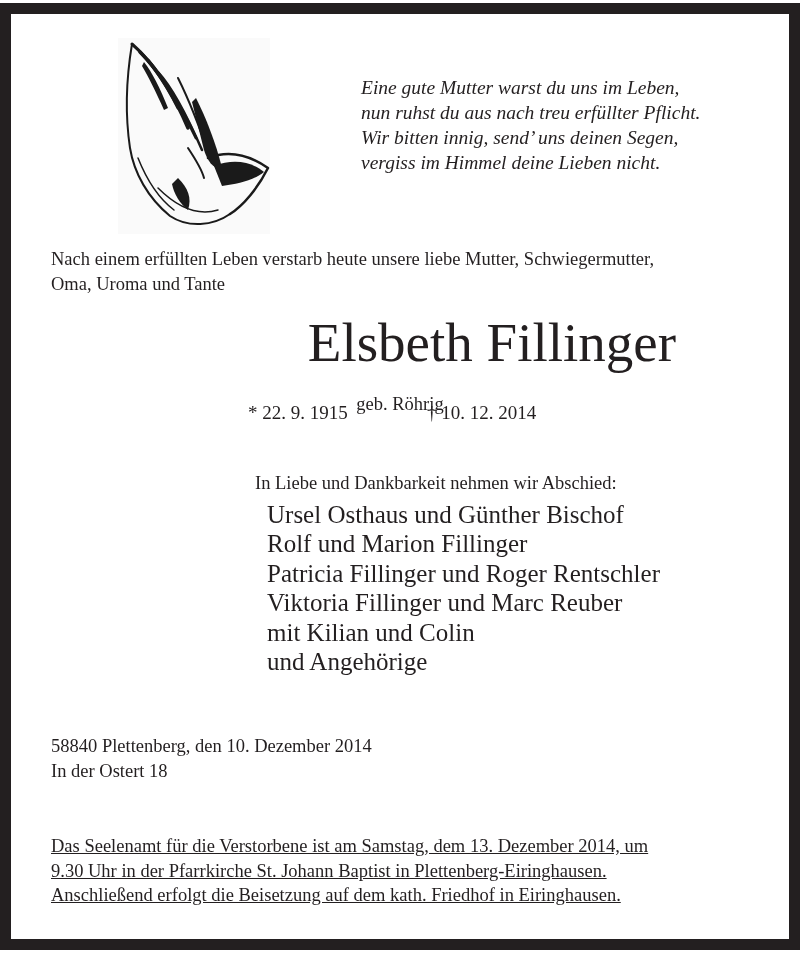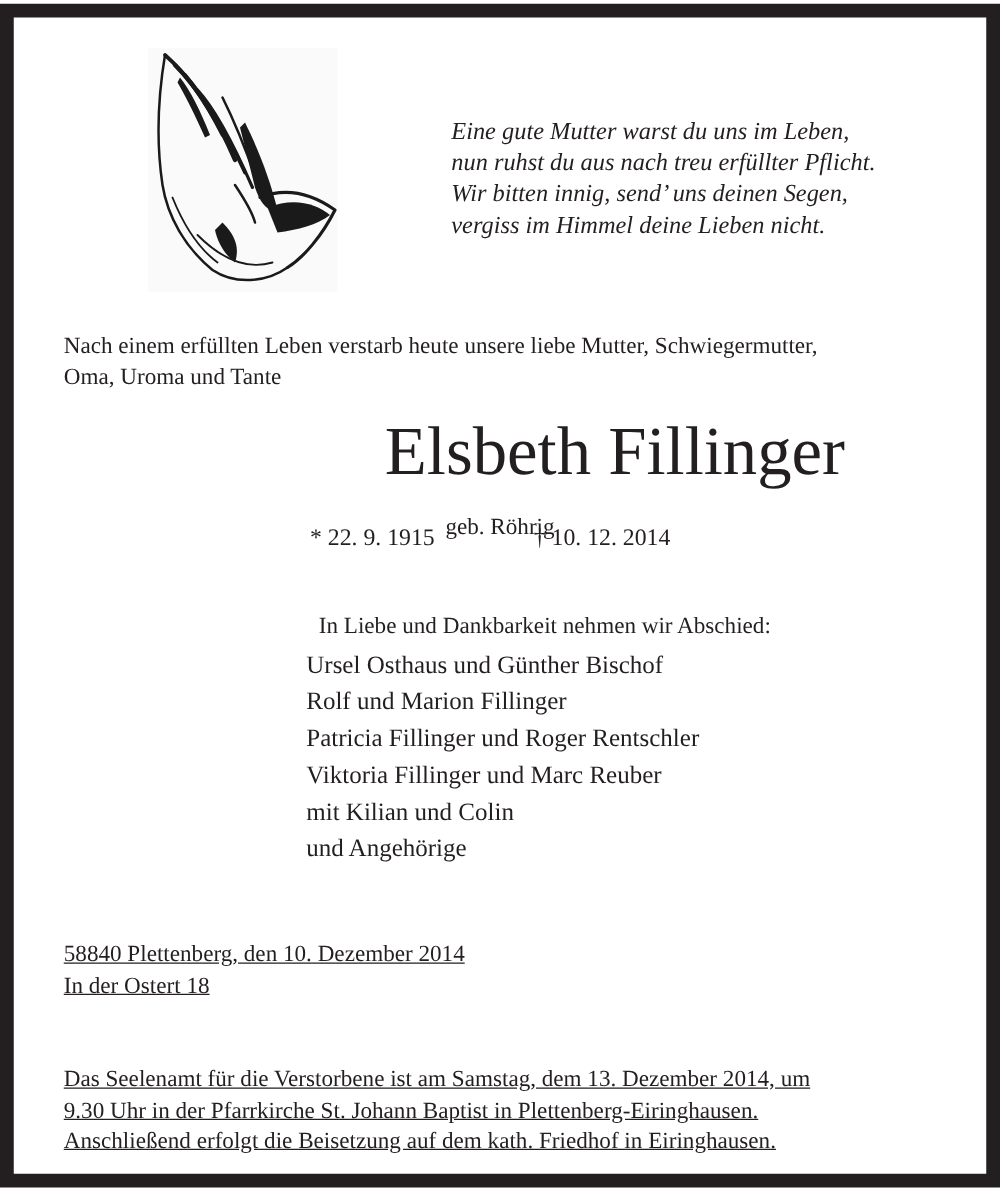--- a/index.html
+++ b/index.html
@@ -2,31 +2,31 @@
 <html><head>
   <meta charset="utf-8">
   <style>
     html, body { margin: 0; padding: 0; background: #ffffff; }
     body { width: 800px; height: 954px; position: relative; overflow: hidden; }
     .frame {
       position: absolute; left: 0; top: 3px; width: 800px; height: 947px;
       box-sizing: border-box; border: 11px solid #231f20; background: #fff;
     }
     .serif { font-family: "Liberation Serif", "DejaVu Serif", serif; color: #231f20; }
-    .abs { position: absolute; margin-top: 18px; }
+    .abs { position: absolute; }
     .hands { position: absolute; left: 118px; top: 38px; width: 152px; height: 196px; }
     .poem { left: 361px; top: 75px; font-style: italic; font-size: 19.5px; line-height: 25px; }
     .intro { left: 51px; top: 247px; font-size: 18.5px; line-height: 25px; width: 720px; }
     .name { left: 0; width: 676px; top: 312px; text-align: right; font-size: 55px; line-height: 62px; }
     .maiden { left: 0; width: 800px; top: 393px; text-align: center; font-size: 18.5px; line-height: 22px; }
     .birth { left: 248px; top: 401px; font-size: 19px; line-height: 24px; }
     .death { left: 427px; top: 401px; font-size: 19px; line-height: 24px; }
     .farewell { left: 255px; top: 471px; font-size: 18.5px; line-height: 24px; }
-    .mourners { left: 245px; top: 500px; font-size: 20px; line-height: 29.4px; }
-    .place { left: 51px; top: 734px; font-size: 18.5px; line-height: 24.5px; text-decoration: underline; }
+    .mourners { left: 267px; top: 500px; font-size: 25px; line-height: 29.4px; }
+    .place { left: 51px; top: 734px; font-size: 18.5px; line-height: 24.5px; }
     .service { left: 51px; top: 834px; font-size: 18.5px; line-height: 24.5px; width: 730px; text-decoration: underline; }
     .line { display: block; white-space: nowrap; }
   </style>
 </head>
 <body>
 
 <div class="frame"></div>
 
 <svg class="hands" viewBox="0 0 152 196" xmlns="http://www.w3.org/2000/svg">
   <rect x="0" y="0" width="152" height="196" fill="#fafafa"></rect>

